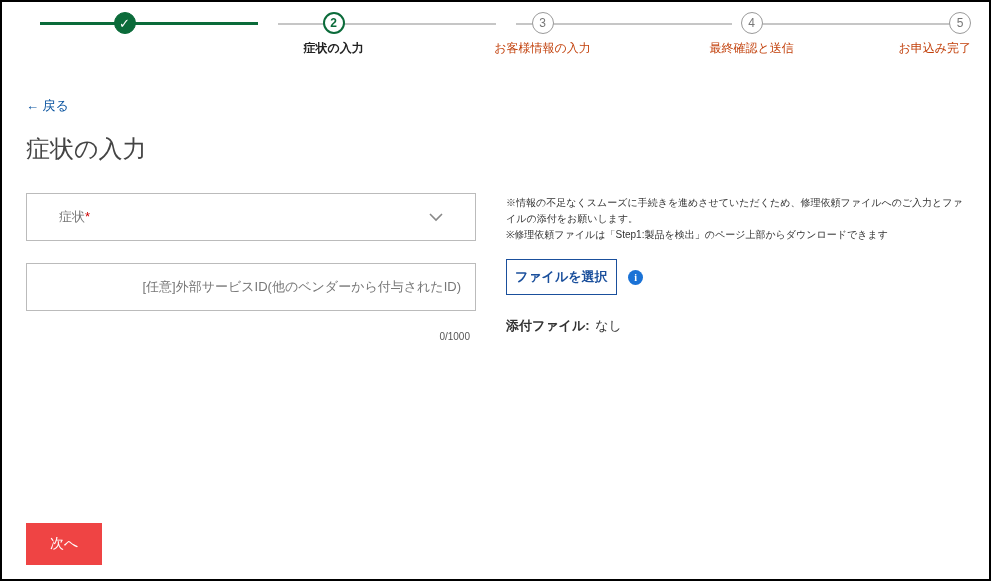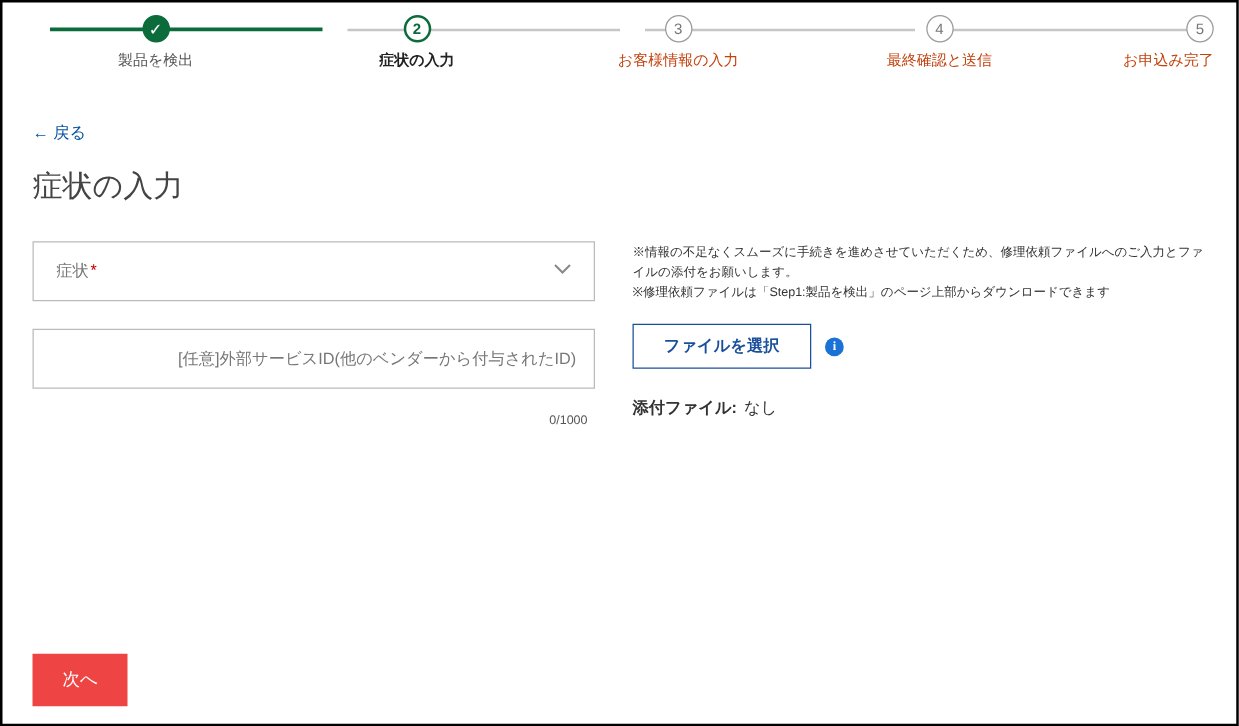--- a/index.html
+++ b/index.html
@@ -30,35 +30,35 @@
   .content { padding: 10px 20px 0 20px; }
   .back-link { color: #0a54a0; font-size: 13px; text-decoration: none; display: inline-block; margin: 30px 0 18px 0; text-align: center; }
   h1 { font-size: 24px; font-weight: 500; color: #444; margin-bottom: 28px; }
   .instruction { font-size: 13px; margin-bottom: 24px; }
 
   .two-col { display: flex; gap: 30px; align-items: flex-start; }
   .left-col { width: 450px; }
   .right-col { flex: 1; padding-top: 2px; }
 
   .field { border: 1px solid #bbb; width: 100%; margin-bottom: 22px; position: relative; background: #fff; }
-  .select-field { padding: 14px 18px; color: #777; display: flex; justify-content: space-between; align-items: center; cursor: pointer; font-family: Liberation Mono, monospace; }
+  .select-field { padding: 14px 32px; color: #777; display: flex; justify-content: space-between; align-items: center; cursor: pointer; }
   .select-field .chev { color: #888; font-size: 14px; }
   .req { color: #c00; }
   .text-input { padding: 14px 14px; color: #777; text-align: right; }
   .textarea-wrap { padding: 10px 12px 4px 12px; }
   .textarea-placeholder { color: #888; line-height: 1.55; font-size: 13px; min-height: 108px; }
   .counter { text-align: right; font-size: 10px; color: #555; padding: 0 6px 4px 0; margin-top: -2px; }
   .resize-handle { position: absolute; right: 2px; bottom: 2px; width: 10px; height: 10px;
     background: linear-gradient(135deg, transparent 0 40%, #999 40% 50%, transparent 50% 60%, #999 60% 70%, transparent 70%);
   }
 
   .note { font-size: 10px; line-height: 1.6; color: #333; margin-bottom: 16px; }
   .file-btn {
     display: inline-block; border: 1.5px solid #1a4f9c; color: #1a4f9c;
-    padding: 8px 24px; font-size: 13px; background: #fff; cursor: pointer; font-weight: bold;
+    padding: 8px 8px; font-size: 13px; background: #fff; cursor: pointer; font-weight: bold;
   }
   .info-icon {
     display: inline-flex; width: 15px; height: 15px; border-radius: 50%;
     background: #1a72d6; color: #fff; font-size: 10px; font-weight: bold;
     align-items: center; justify-content: center; margin-left: 8px; vertical-align: middle;
     font-style: normal; font-family: Georgia, serif;
   }
   .attach-label { font-weight: bold; margin-top: 22px; font-size: 13px; }
   .attach-label .val { font-weight: normal; margin-left: 2px; }
 
@@ -78,21 +78,20 @@
   <div class="stepper">
     <div class="line done" style="left:34px; width:218px;"></div>
     <div class="line" style="left:272px; width:218px;"></div>
     <div class="line" style="left:510px; width:216px;"></div>
     <div class="line" style="left:746px; width:210px;"></div>
 
     <div class="step done">
       <span class="circle">
           <span class="checkmark">✓</span>
         </span>
-      <span class="step-label">製品を検出</span>
     </div>
     <div class="step active">
       <span class="circle">2</span>
       <span class="step-label">症状の入力</span>
     </div>
     <div class="step">
       <span class="circle">3</span>
       <span class="step-label">お客様情報の入力</span>
     </div>
     <div class="step">

